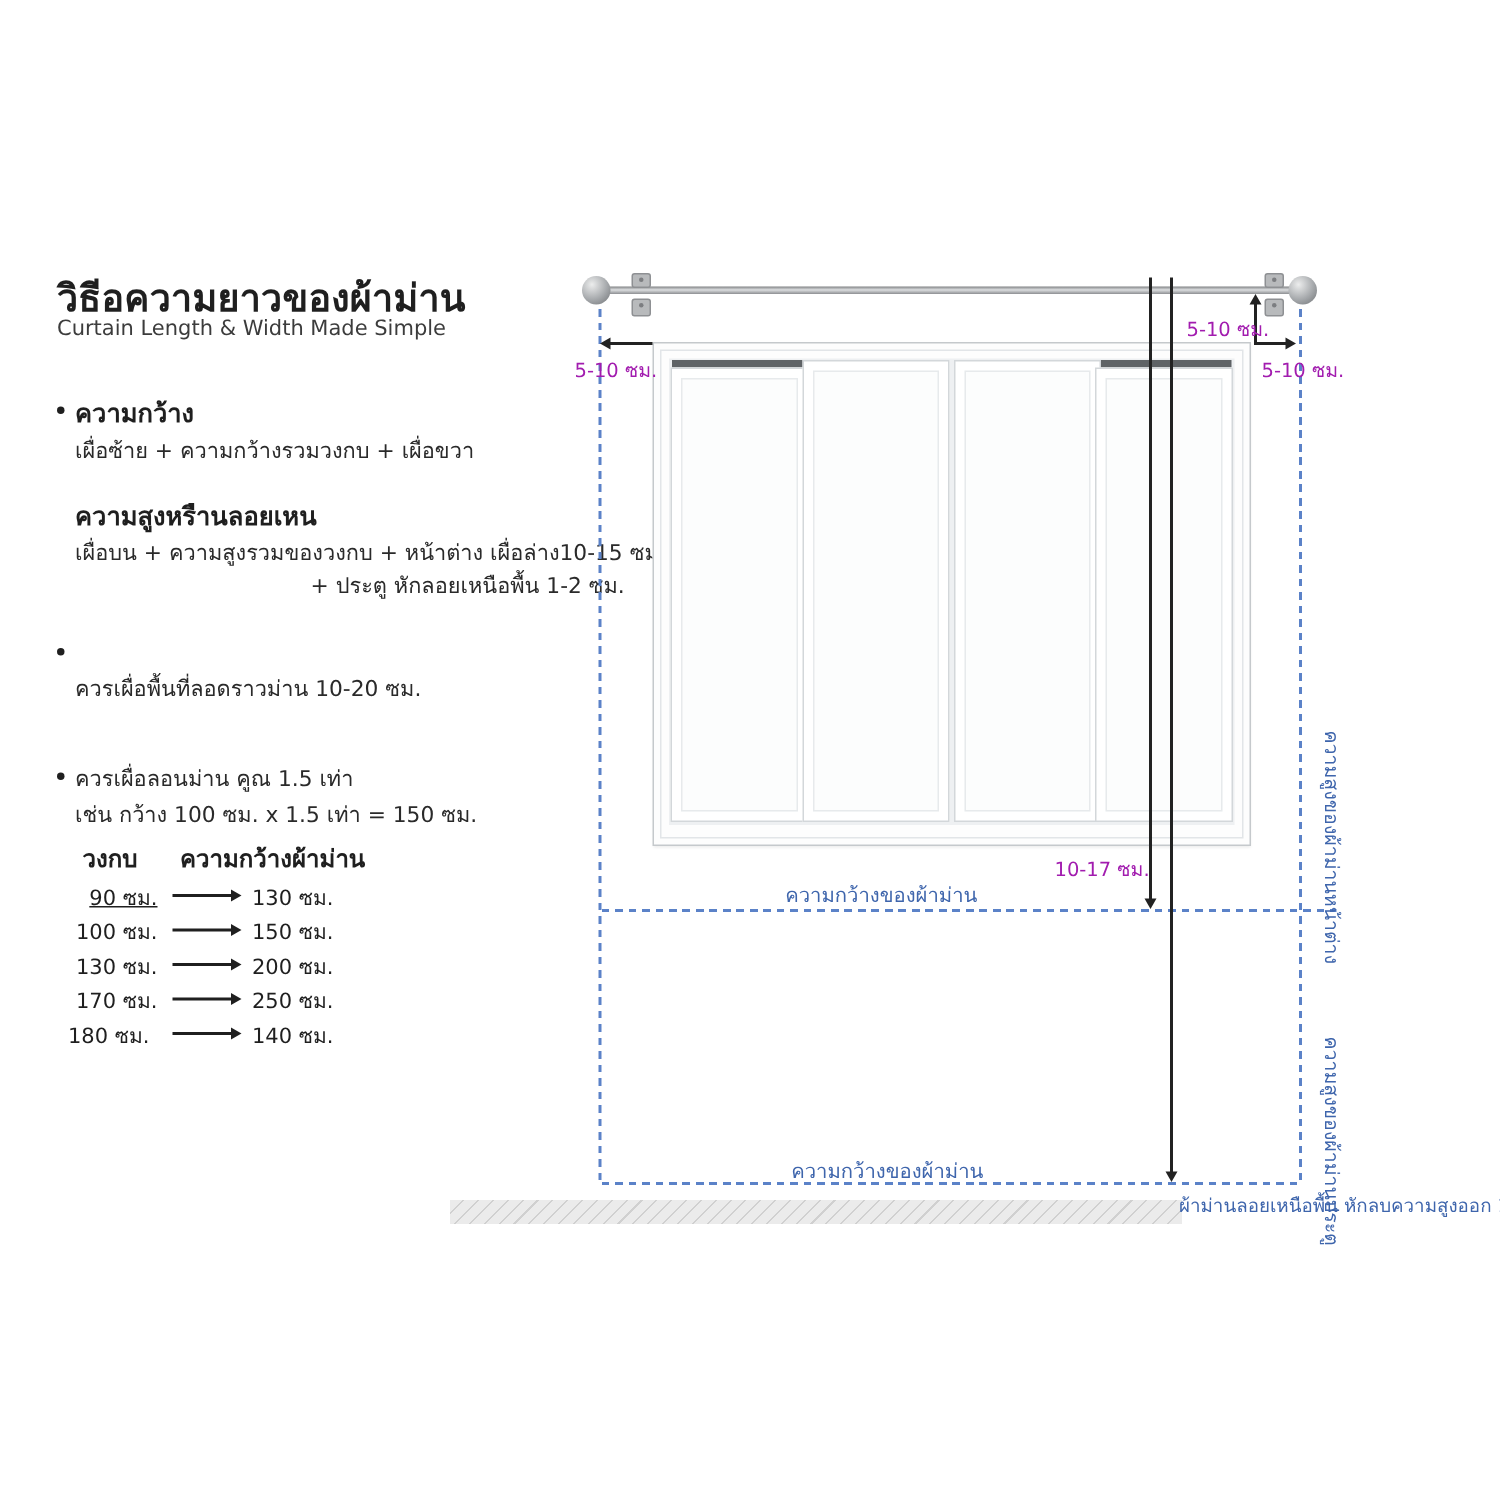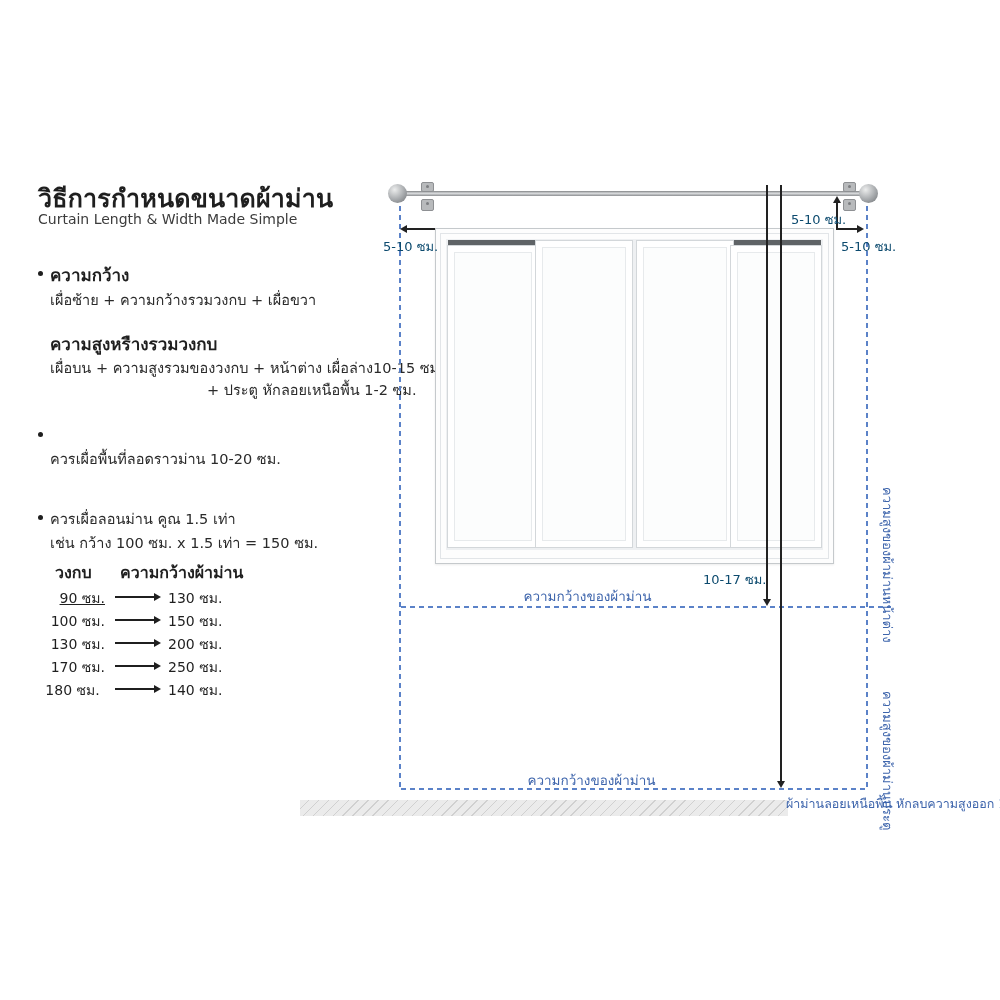--- a/index.html
+++ b/index.html
@@ -22,21 +22,21 @@
     border-top:4px solid transparent;border-bottom:4px solid transparent;}
   
   .dash-h{height:2px;background:repeating-linear-gradient(to right,#5b82c8 0 5px,transparent 5px 9px);}
   .dash-v{width:2px;background:repeating-linear-gradient(to bottom,#5b82c8 0 5px,transparent 5px 9px);}
   .mline-v{width:1.6px;background:#222;}
   .mline-h{height:1.6px;background:#222;}
   .ah-down{width:0;height:0;border-left:4.5px solid transparent;border-right:4.5px solid transparent;border-top:7px solid #222;}
   .ah-up{width:0;height:0;border-left:4.5px solid transparent;border-right:4.5px solid transparent;border-bottom:7px solid #222;}
   .ah-left{width:0;height:0;border-top:4.5px solid transparent;border-bottom:4.5px solid transparent;border-right:7px solid #222;}
   .ah-right{width:0;height:0;border-top:4.5px solid transparent;border-bottom:4.5px solid transparent;border-left:7px solid #222;}
-  .mlabel{font-size:13px;color:#0c4a6e;white-space:nowrap;}
+  .mlabel{font-size:13px;color:#a21caf;white-space:nowrap;}
   .blabel{font-size:13.5px;color:#3e65ac;white-space:nowrap;}
   .vlabel{font-size:13px;color:#3e65ac;white-space:nowrap;transform:rotate(90deg);transform-origin:0 0;}
   
   .rod{height:5px;border-radius:3px;background:linear-gradient(to bottom,#808284,#dcdee0 45%,#8d8f92);}
   .finial{width:19px;height:19px;border-radius:50%;
     background:radial-gradient(circle at 35% 30%,#eceded,#a6a9ac 55%,#6e7174);}
   .bracket{background:#b8babc;border:1px solid #8e9093;border-radius:2px;}
   .bracket i{display:block;width:3px;height:3px;border-radius:50%;background:#7c7e81;margin:2px auto 0;}
   
   .win-outer{background:#fdfdfd;border:1.5px solid #c5c9cc;box-shadow:0 1px 2px rgba(0,0,0,.08);}
@@ -46,28 +46,28 @@
   .glass{position:absolute;left:6px;top:6px;right:6px;bottom:6px;background:#fcfdfd;border:1px solid #e7eaec;}
   .track{position:absolute;height:5px;background:#5f6366;top:1px;}
   
   .floor{background:repeating-linear-gradient(135deg,#ebebeb 0 6px,#d0d0d0 6px 7px);}
 </style>
 </head>
 <body>
 
 <div id="canvas">
 
-  <div class="abs title" style="left:38px;top:178px;">วิธีการกำหนดขนาดผ้าม่าน</div>
+  <div class="abs title" style="left:38px;top:178px;">วิธีอความยาวของผ้าม่าน</div>
   <div class="abs subtitle" style="left:38px;top:211px;">Curtain Length &amp; Width Made Simple</div>
 
   <span class="bullet" style="left:38px;top:271px;"></span>
   <div class="abs h1" style="left:50px;top:261px;">ความกว้าง</div>
   <div class="abs body" style="left:50px;top:288px;">เผื่อซ้าย + ความกว้างรวมวงกบ + เผื่อขวา</div>
 
-  <div class="abs h1" style="left:50px;top:330px;">ความสูงหรืางรวมวงกบ</div>
+  <div class="abs h1" style="left:50px;top:330px;">ความสูงหรืานลอยเหน</div>
   <div class="abs body" style="left:50px;top:356px;">เผื่อบน + ความสูงรวมของวงกบ + หน้าต่าง เผื่อล่าง10-15 ซม.</div>
   <div class="abs body" style="left:207px;top:378px;">+ ประตู หักลอยเหนือพื้น 1-2 ซม.</div>
 
   <span class="bullet" style="left:38px;top:432px;"></span>
   <div class="abs body" style="left:50px;top:447px;">ควรเผื่อพื้นที่ลอดราวม่าน 10-20 ซม.</div>
 
   <span class="bullet" style="left:38px;top:515px;"></span>
   <div class="abs body" style="left:50px;top:507px;">ควรเผื่อลอนม่าน คูณ 1.5 เท่า</div>
   <div class="abs body" style="left:50px;top:531px;">เช่น  กว้าง 100 ซม. x 1.5 เท่า = 150 ซม.</div>
 

